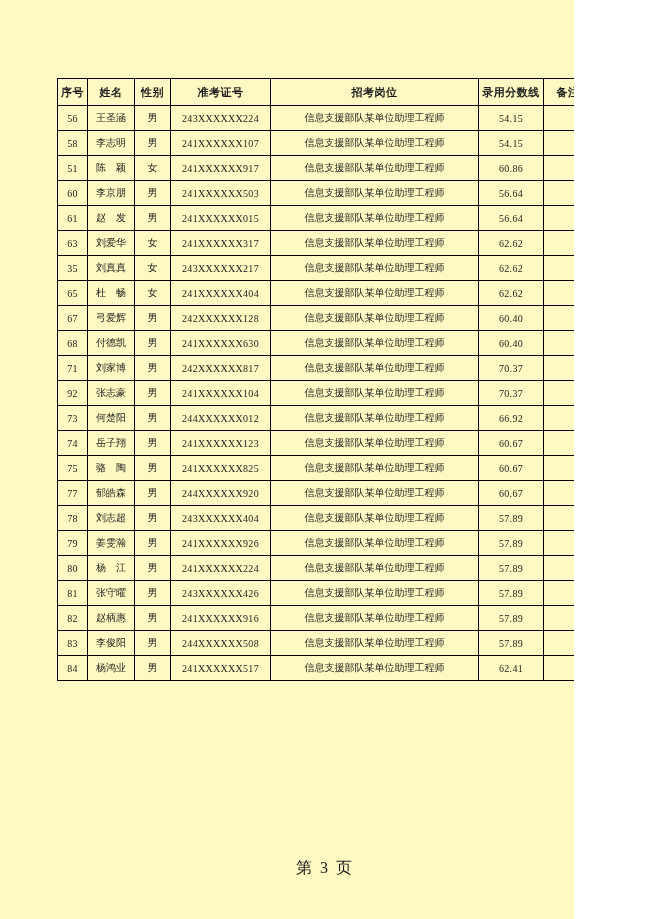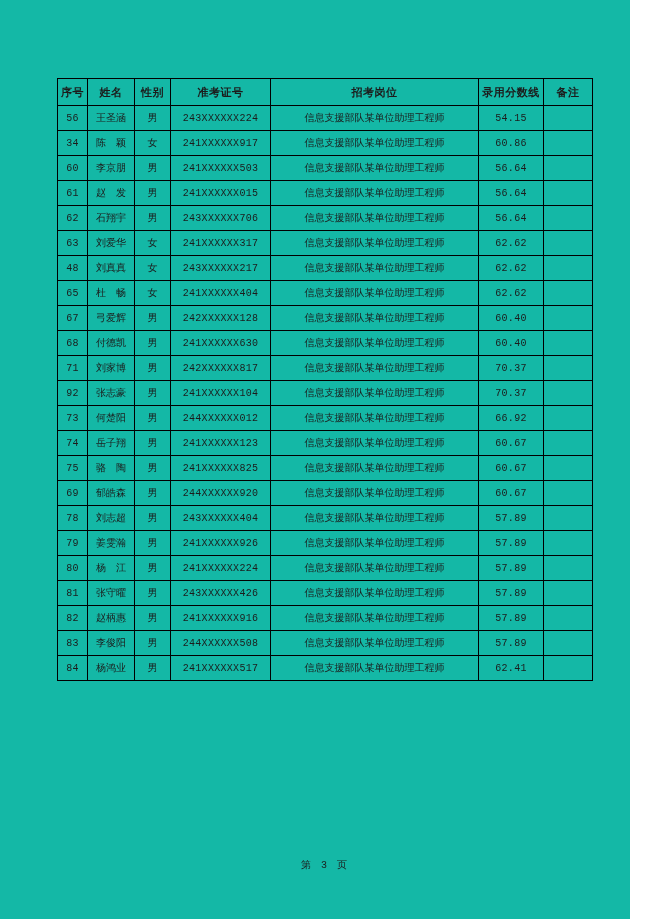--- a/index.html
+++ b/index.html
@@ -2,24 +2,24 @@
 <html><head>
 <meta charset="utf-8">
 <style>
   html, body {
     margin: 0;
     padding: 0;
     background: #ffffff;
   }
   .page {
     position: relative;
-    width: 630px;
+    width: 574px;
     height: 919px;
-    background: #14b8a6;
-    font-family: Liberation Mono, monospace;
+    background: #fef9c3;
+    font-family: Liberation Serif, serif;
     color: #1c1c1c;
     overflow: hidden;
   }
   table.score-table {
     position: absolute;
     left: 57px;
     top: 78px;
     width: 535px;
     border-collapse: collapse;
     table-layout: fixed;
@@ -48,21 +48,21 @@
   .score-table td.cell-no {
     font-size: 10px;
     letter-spacing: 0.3px;
   }
   .page-footer {
     position: absolute;
     left: 0;
     top: 858px;
     width: 650px;
     text-align: center;
-    font-size: 10px;
+    font-size: 16px;
     letter-spacing: 2px;
     color: #1c1c1c;
   }
 </style>
 </head>
 <body>
 
 <div class="page">
   <table class="score-table">
     <colgroup>
@@ -89,21 +89,30 @@
         <tr>
           <td class="cell-no">56</td>
           <td class="cell-name">王圣涵</td>
           <td class="cell-gender">男</td>
           <td class="cell-ticket">243XXXXXX224</td>
           <td class="cell-position">信息支援部队某单位助理工程师</td>
           <td class="cell-score">54.15</td>
           <td class="cell-remark"></td>
         </tr>
         <tr>
-          <td class="cell-no">34</td>
+          <td class="cell-no">58</td>
+          <td class="cell-name">李志明</td>
+          <td class="cell-gender">男</td>
+          <td class="cell-ticket">241XXXXXX107</td>
+          <td class="cell-position">信息支援部队某单位助理工程师</td>
+          <td class="cell-score">54.15</td>
+          <td class="cell-remark"></td>
+        </tr>
+        <tr>
+          <td class="cell-no">51</td>
           <td class="cell-name">陈　颖</td>
           <td class="cell-gender">女</td>
           <td class="cell-ticket">241XXXXXX917</td>
           <td class="cell-position">信息支援部队某单位助理工程师</td>
           <td class="cell-score">60.86</td>
           <td class="cell-remark"></td>
         </tr>
         <tr>
           <td class="cell-no">60</td>
           <td class="cell-name">李京朋</td>
@@ -111,44 +120,35 @@
           <td class="cell-ticket">241XXXXXX503</td>
           <td class="cell-position">信息支援部队某单位助理工程师</td>
           <td class="cell-score">56.64</td>
           <td class="cell-remark"></td>
         </tr>
         <tr>
           <td class="cell-no">61</td>
           <td class="cell-name">赵　发</td>
           <td class="cell-gender">男</td>
           <td class="cell-ticket">241XXXXXX015</td>
-          <td class="cell-position">信息支援部队某单位助理工程师</td>
-          <td class="cell-score">56.64</td>
-          <td class="cell-remark"></td>
-        </tr>
-        <tr>
-          <td class="cell-no">62</td>
-          <td class="cell-name">石翔宇</td>
-          <td class="cell-gender">男</td>
-          <td class="cell-ticket">243XXXXXX706</td>
           <td class="cell-position">信息支援部队某单位助理工程师</td>
           <td class="cell-score">56.64</td>
           <td class="cell-remark"></td>
         </tr>
         <tr>
           <td class="cell-no">63</td>
           <td class="cell-name">刘爱华</td>
           <td class="cell-gender">女</td>
           <td class="cell-ticket">241XXXXXX317</td>
           <td class="cell-position">信息支援部队某单位助理工程师</td>
           <td class="cell-score">62.62</td>
           <td class="cell-remark"></td>
         </tr>
         <tr>
-          <td class="cell-no">48</td>
+          <td class="cell-no">35</td>
           <td class="cell-name">刘真真</td>
           <td class="cell-gender">女</td>
           <td class="cell-ticket">243XXXXXX217</td>
           <td class="cell-position">信息支援部队某单位助理工程师</td>
           <td class="cell-score">62.62</td>
           <td class="cell-remark"></td>
         </tr>
         <tr>
           <td class="cell-no">65</td>
           <td class="cell-name">杜　畅</td>
@@ -215,21 +215,21 @@
         <tr>
           <td class="cell-no">75</td>
           <td class="cell-name">骆　陶</td>
           <td class="cell-gender">男</td>
           <td class="cell-ticket">241XXXXXX825</td>
           <td class="cell-position">信息支援部队某单位助理工程师</td>
           <td class="cell-score">60.67</td>
           <td class="cell-remark"></td>
         </tr>
         <tr>
-          <td class="cell-no">69</td>
+          <td class="cell-no">77</td>
           <td class="cell-name">郁皓森</td>
           <td class="cell-gender">男</td>
           <td class="cell-ticket">244XXXXXX920</td>
           <td class="cell-position">信息支援部队某单位助理工程师</td>
           <td class="cell-score">60.67</td>
           <td class="cell-remark"></td>
         </tr>
         <tr>
           <td class="cell-no">78</td>
           <td class="cell-name">刘志超</td>

